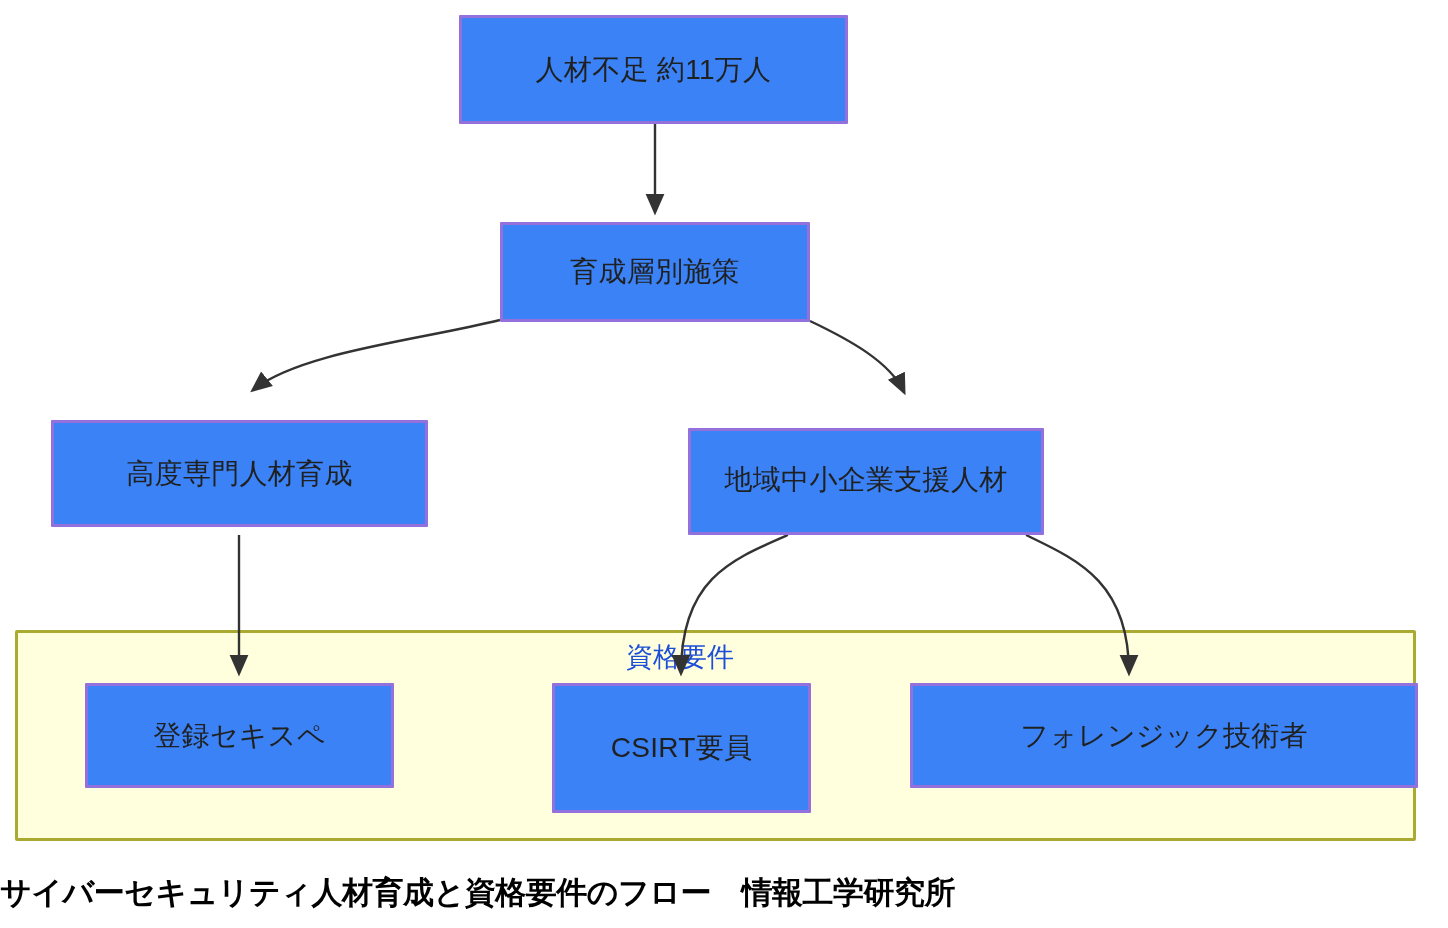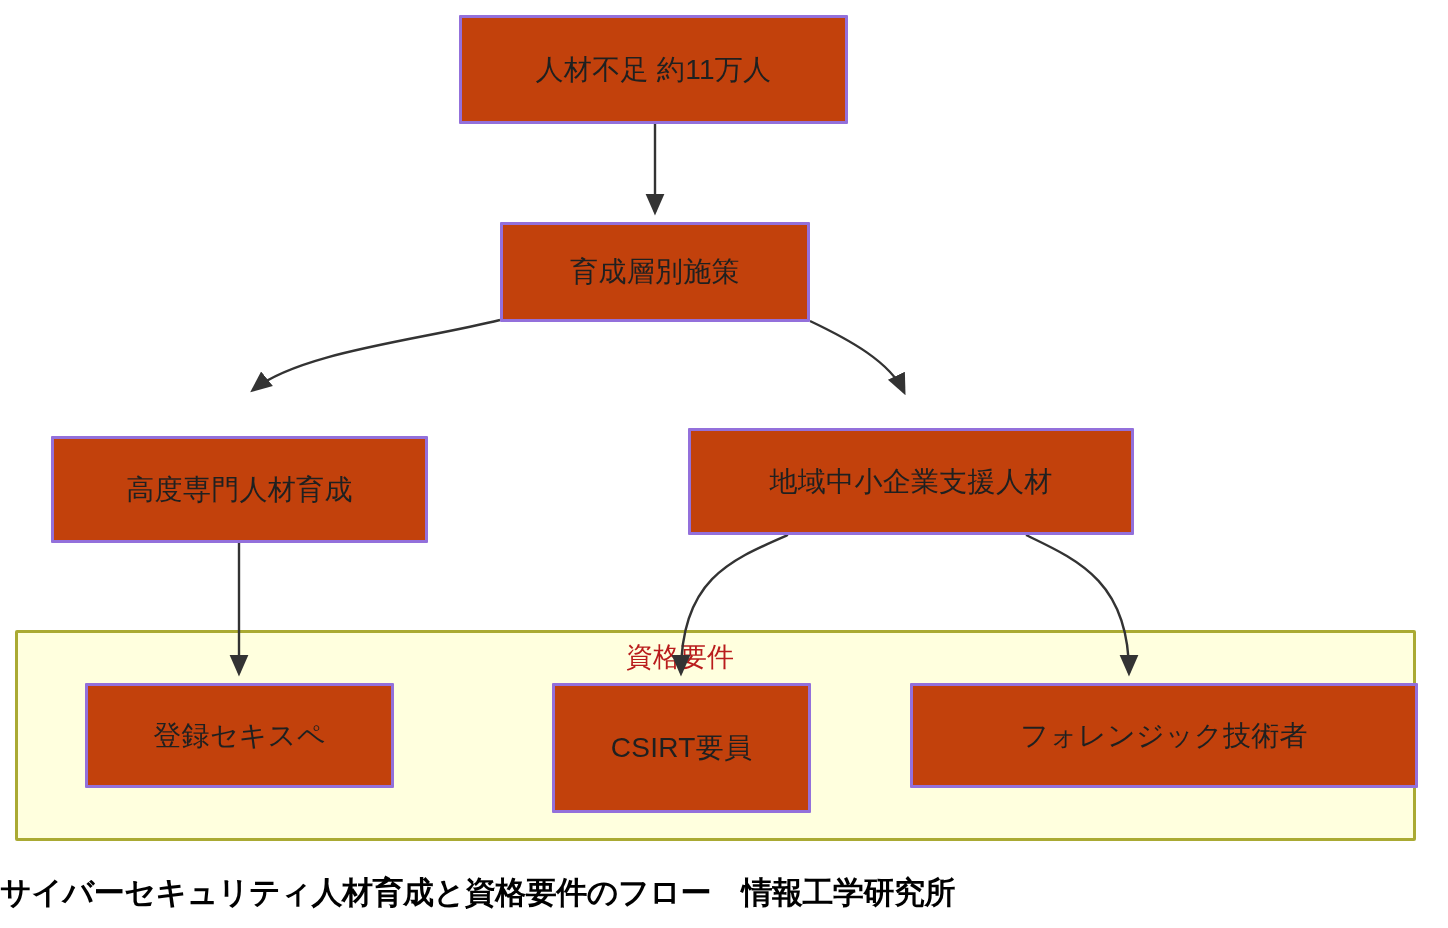--- a/index.html
+++ b/index.html
@@ -32,28 +32,28 @@
   .cluster {
     position: absolute;
     box-sizing: border-box;
     background: #ffffde;
     border: 3px solid #aaaa33;
     border-radius: 2px;
   }
   .cluster-label {
     position: absolute;
     font-size: 27px;
-    color: #b91c1c;
+    color: #1d4ed8;
     white-space: nowrap;
     text-align: center;
   }
   .node {
     position: absolute;
     box-sizing: border-box;
-    background: #c2410c;
+    background: #3b82f6;
     border: 3px solid #9370db;
     border-radius: 1px;
     display: flex;
     align-items: center;
     justify-content: center;
   }
   .node-label {
     font-size: 28px;
     color: #1f2020;
     white-space: nowrap;
@@ -107,25 +107,25 @@
   </svg>
 
   <div class="node" style="left:459px; top:15px; width:389px; height:109px;">
     <span class="node-label">人材不足 約11万人</span>
   </div>
 
   <div class="node" style="left:500px; top:222px; width:310px; height:100px;text-align:center;">
     <span class="node-label">育成層別施策</span>
   </div>
 
-  <div class="node" style="left:51px; top:436px; width:377px; height:107px;">
+  <div class="node" style="left:51px; top:420px; width:377px; height:107px;">
     <span class="node-label">高度専門人材育成</span>
   </div>
 
-  <div class="node" style="left:688px; top:428px; width:446px; height:107px;">
+  <div class="node" style="left:688px; top:428px; width:356px; height:107px;font-family:Liberation Mono, monospace;">
     <span class="node-label">地域中小企業支援人材</span>
   </div>
 
   <div class="node" style="left:85px; top:683px; width:309px; height:105px;">
     <span class="node-label">登録セキスペ</span>
   </div>
 
   <div class="node" style="left:552px; top:683px; width:259px; height:130px;align-items:center;">
     <span class="node-label">CSIRT要員</span>
   </div>

